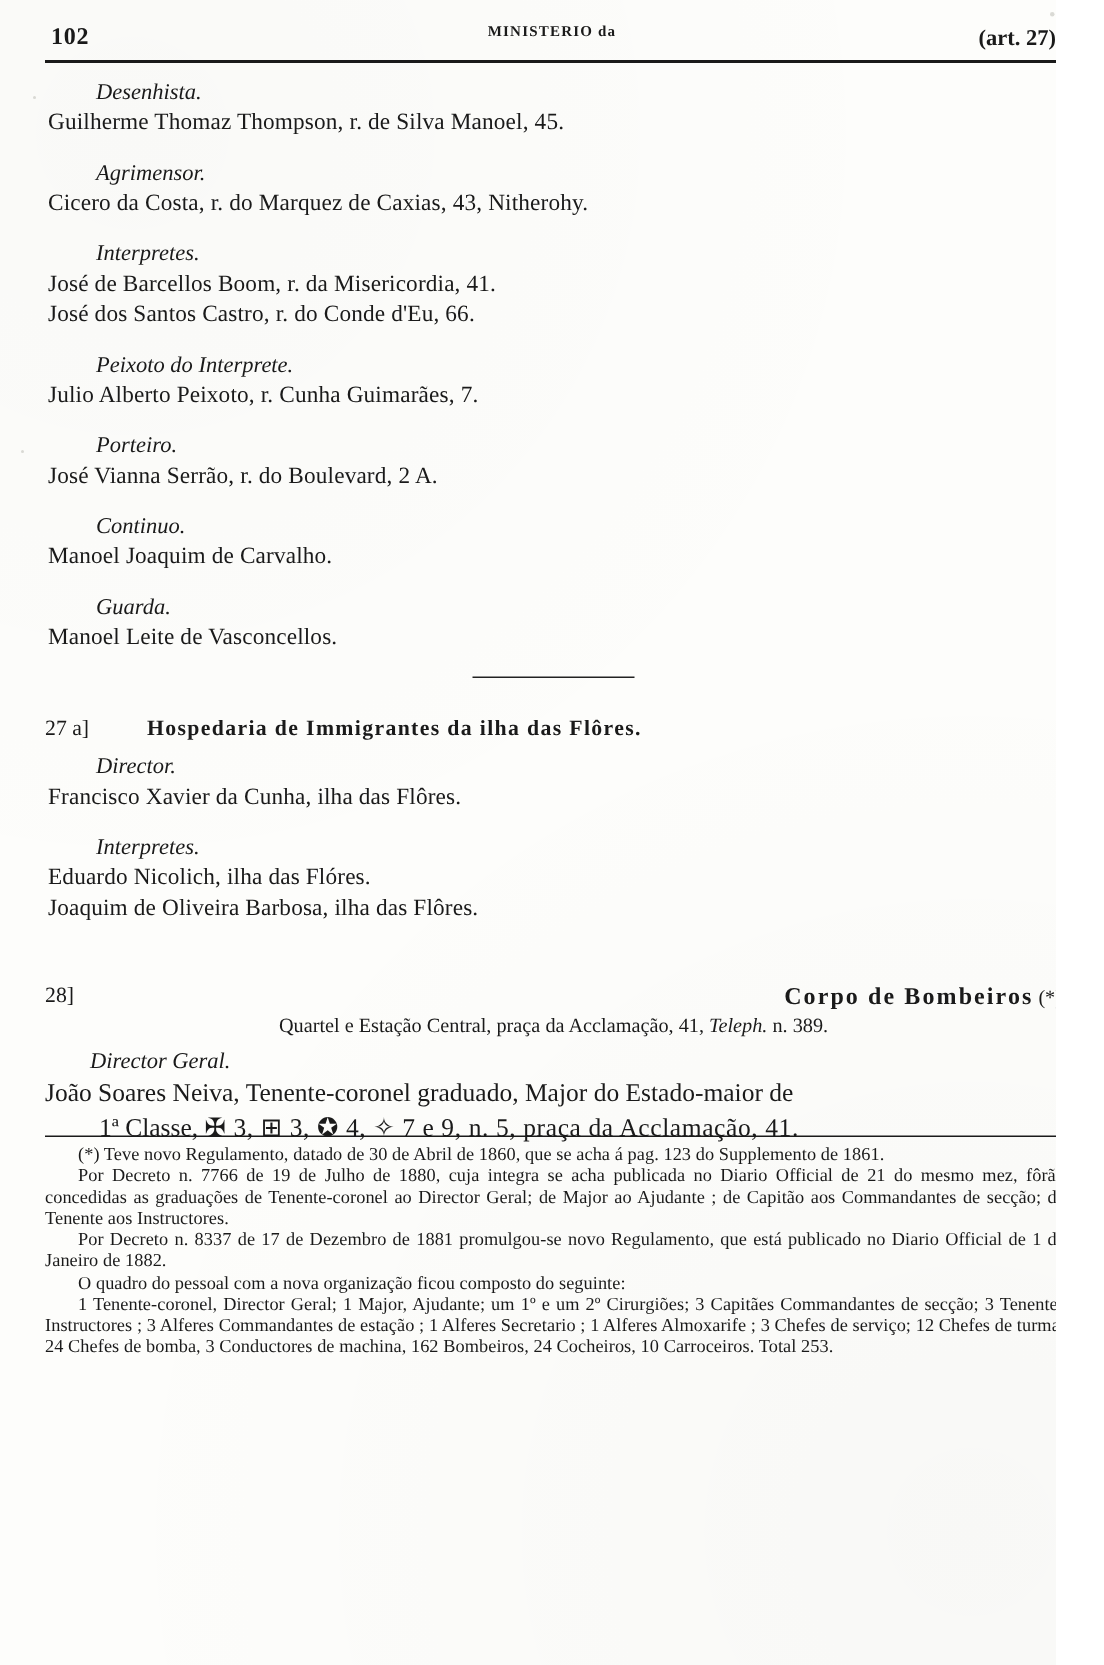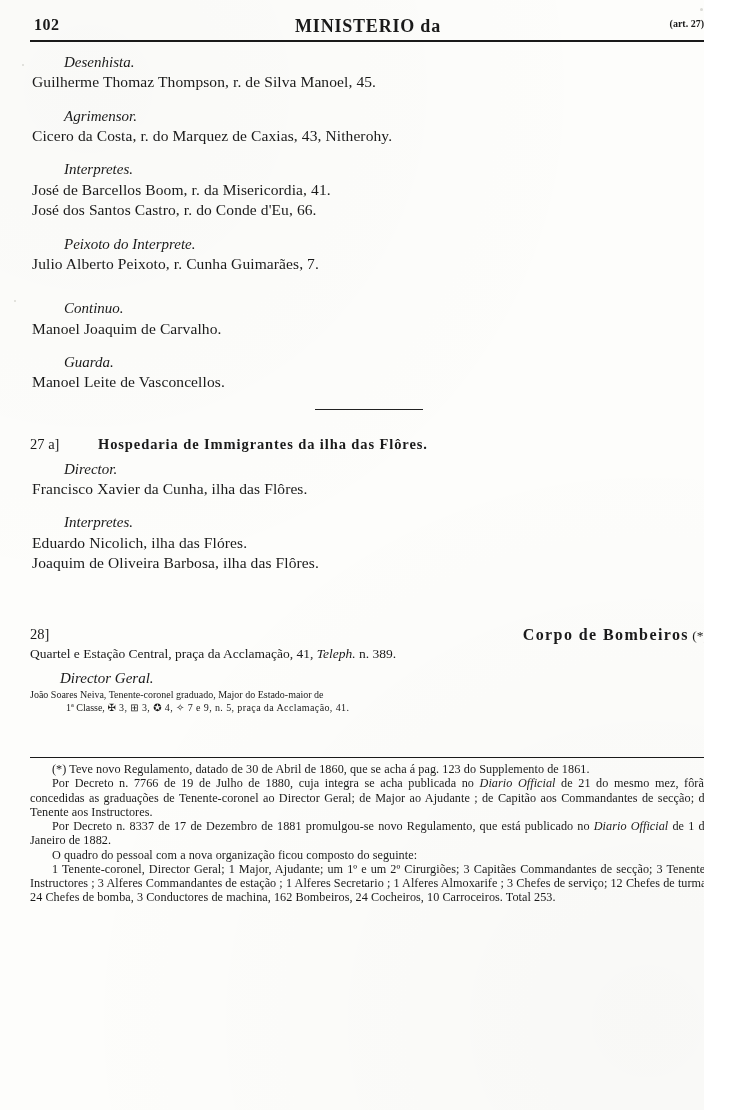--- a/index.html
+++ b/index.html
@@ -41,29 +41,29 @@
     font-size: 16px;
     font-weight: bold;
     letter-spacing: 0.5px;
   }
   .header .center {
     position: absolute;
     left: 0;
     top: 0;
     width: 676px;
     text-align: center;
-    font-size: 18px;
+    font-size: 10px;
     font-weight: bold;
     letter-spacing: 0.8px;
   }
   .header .right {
     position: absolute;
     right: 2px;
     top: 2px;
-    font-size: 10px;
+    font-size: 15px;
     font-weight: bold;
   }
   .rule {
     position: absolute;
     left: 30px;
     top: 40px;
     width: 678px;
     border-top: 2px solid #1a1a1a;
   }
   
@@ -106,43 +106,43 @@
     letter-spacing: 0.9px;
     font-size: 14.5px;
   }
   .center-head {
     text-align: right;
     font-weight: bold;
     font-size: 16px;
     letter-spacing: 1.4px;
   }
   .sub-center {
-    text-align: left;
+    text-align: center;
     font-size: 13.5px;
     margin-top: 2px;
   }
   .art-line {
     position: relative;
   }
   .art-leftnum {
     position: absolute;
     left: 0;
     top: 0;
     font-size: 14.5px;
   }
   .hang {
-    font-size: 10px;
+    font-size: 17px;
     line-height: 1.35;
     font-family: Liberation Serif, serif;
   }
   .hang .ind {
     display: inline-block;
     width: 36px;
   }
-  .ital { font-style: italic; }
+  .ital { }
   
   .fnrule {
     position: absolute;
     left: 30px;
     top: 757px;
     width: 678px;
     border-top: 1.3px solid #1a1a1a;
   }
   .footnote {
     position: absolute;
@@ -211,20 +211,24 @@
       <div class="entry">José dos Santos Castro, r. do Conde d'Eu, 66.</div>
     </div>
     <div class="gap"></div>
 
     <div class="sec">
       <div class="role">Peixoto do Interprete.</div>
       <div class="entry">Julio Alberto Peixoto, r. Cunha Guimarães, 7.</div>
     </div>
     <div class="gap"></div>
 
+    <div class="sec">
+      <div class="role">Porteiro.</div>
+      <div class="entry">José Vianna Serrão, r. do Boulevard, 2 A.</div>
+    </div>
     <div class="gap"></div>
 
     <div class="sec">
       <div class="role">Continuo.</div>
       <div class="entry">Manoel Joaquim de Carvalho.</div>
     </div>
     <div class="gap"></div>
 
     <div class="sec">
       <div class="role">Guarda.</div>
@@ -244,21 +248,21 @@
       <div class="role">Director.</div>
       <div class="entry">Francisco Xavier da Cunha, ilha das Flôres.</div>
     </div>
     <div class="gap"></div>
     <div class="sec">
       <div class="role">Interpretes.</div>
       <div class="entry">Eduardo Nicolich, ilha das Flóres.</div>
       <div class="entry">Joaquim de Oliveira Barbosa, ilha das Flôres.</div>
     </div>
 
-    <div class="art-line" style="margin-top:52px;">
+    <div class="art-line" style="margin-top:40px;">
       <span class="art-leftnum">28]</span>
       <div class="center-head">
         <span>Corpo de Bombeiros</span><span style="font-weight:normal;font-size:13px;letter-spacing:0;">&nbsp;</span><span style="font-weight:normal;font-size:13.5px;letter-spacing:0;">(*)</span>
       </div>
     </div>
     <div class="sub-center">
       <span>Quartel e Estação Central, praça da Acclamação, 41, </span><span class="tel">Teleph.</span><span> n. 389.</span>
     </div>
     <div class="gap-sm"></div>
     <div class="role" style="padding-left:30px;">Director Geral.</div>

